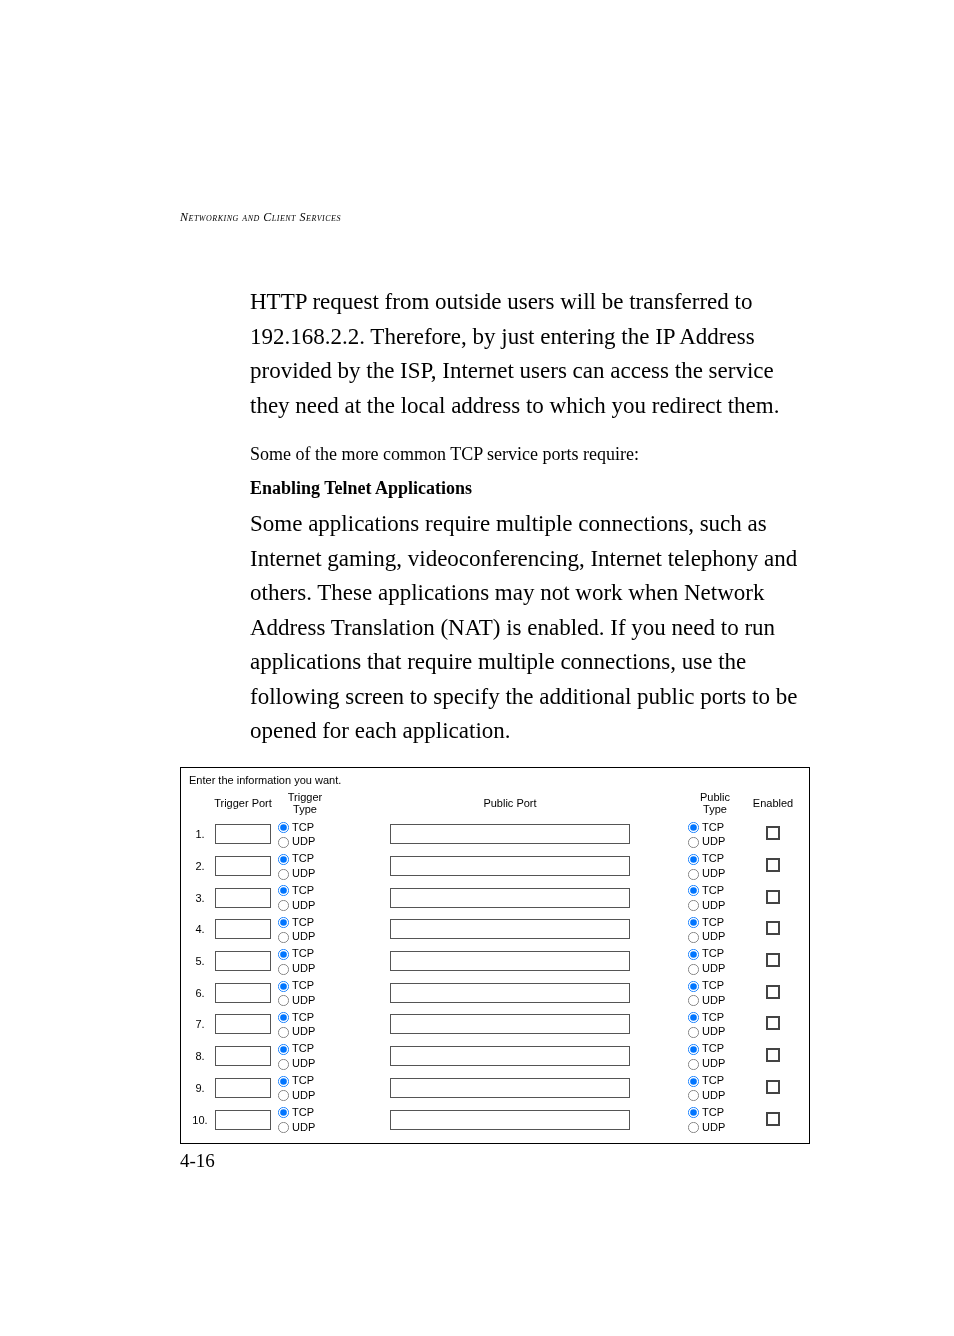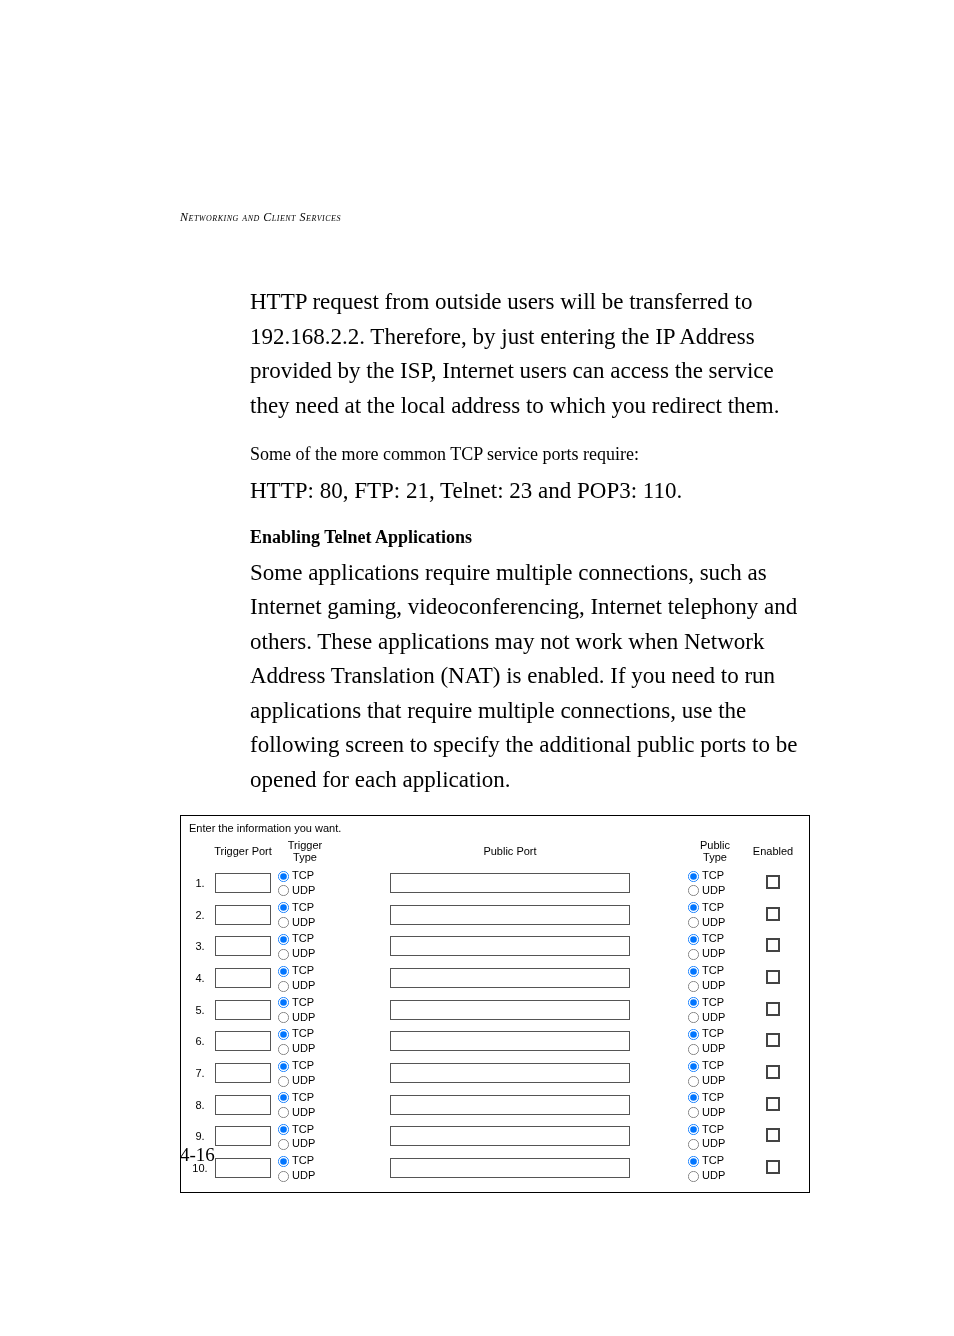--- a/index.html
+++ b/index.html
@@ -120,34 +120,33 @@
     padding: 1px 8px;
     color: #fff;
     font-size: 9px;
     font-weight: bold;
     letter-spacing: 0.6px;
     margin-left: 6px;
     vertical-align: middle;
   }
   .page-num {
     position: absolute;
-    bottom: 170px;
+    bottom: 164px;
     left: 180px;
     font-size: 19px;
   }
 </style>
 </head>
 <body>
 
 <div class="page-header">Networking and Client Services</div>
 
 <div class="content-col">
   <p class="para">HTTP request from outside users will be transferred to 192.168.2.2. Therefore, by just entering the IP Address provided by the ISP, Internet users can access the service they need at the local address to which you redirect them.</p>
   <p class="para-tight">Some of the more common TCP service ports require:</p>
-  <p class="para">HTTP: 80, FTP: 21, Telnet: 23 and POP3: 110.</p>
   <p class="subheading">Enabling Telnet Applications</p>
   <p class="para">Some applications require multiple connections, such as Internet gaming, videoconferencing, Internet telephony and others. These applications may not work when Network Address Translation (NAT) is enabled. If you need to run applications that require multiple connections, use the following screen to specify the additional public ports to be opened for each application.</p>
 </div>
 
 <div class="form-panel">
   <div class="form-note">Enter the information you want.</div>
 
   <table class="grid">
     <thead>
       <tr>

